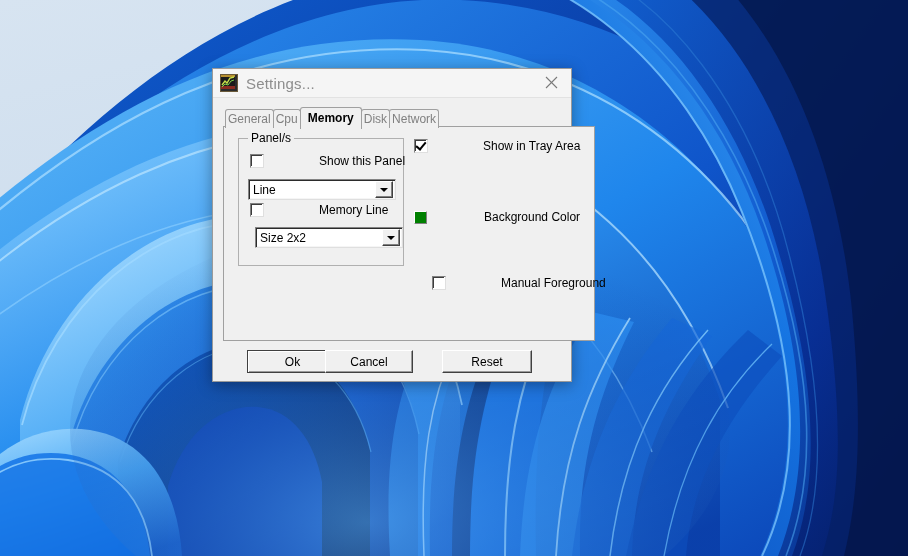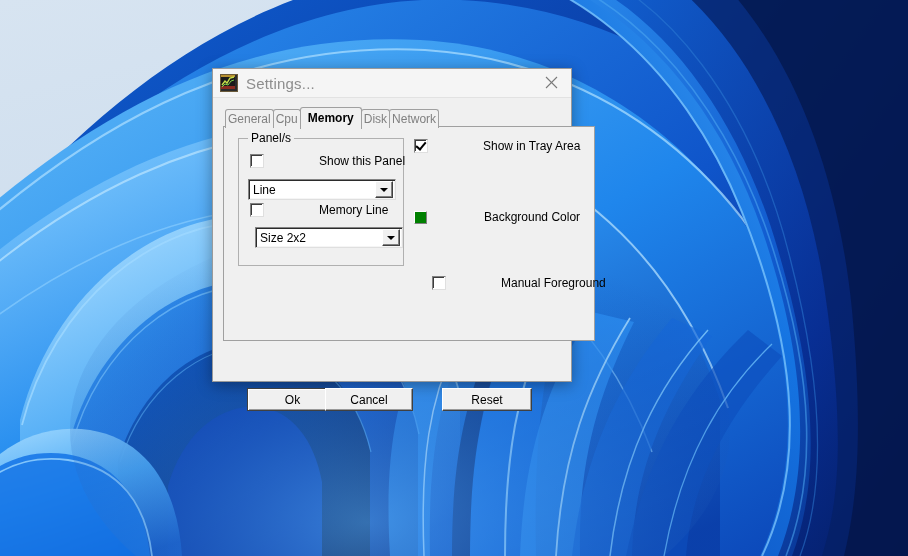--- a/index.html
+++ b/index.html
@@ -230,21 +230,20 @@
     border-right: 1px solid #404040;
     border-bottom: 1px solid #404040;
     box-shadow: inset -1px -1px 0 #9a9a9a;
     font-size: 12px;
     color: #000;
     display: flex;
     align-items: center;
     justify-content: center;
     cursor: default;
     font-family: "Liberation Sans", sans-serif;
-    margin-top: 38px;
   }
   .btn.default {
     border: 1px solid #404040;
     box-shadow: inset 1px 1px 0 #fff, inset -1px -1px 0 #9a9a9a;
   }
 </style>
 </head>
 <body>
 
 <div id="desktop">

